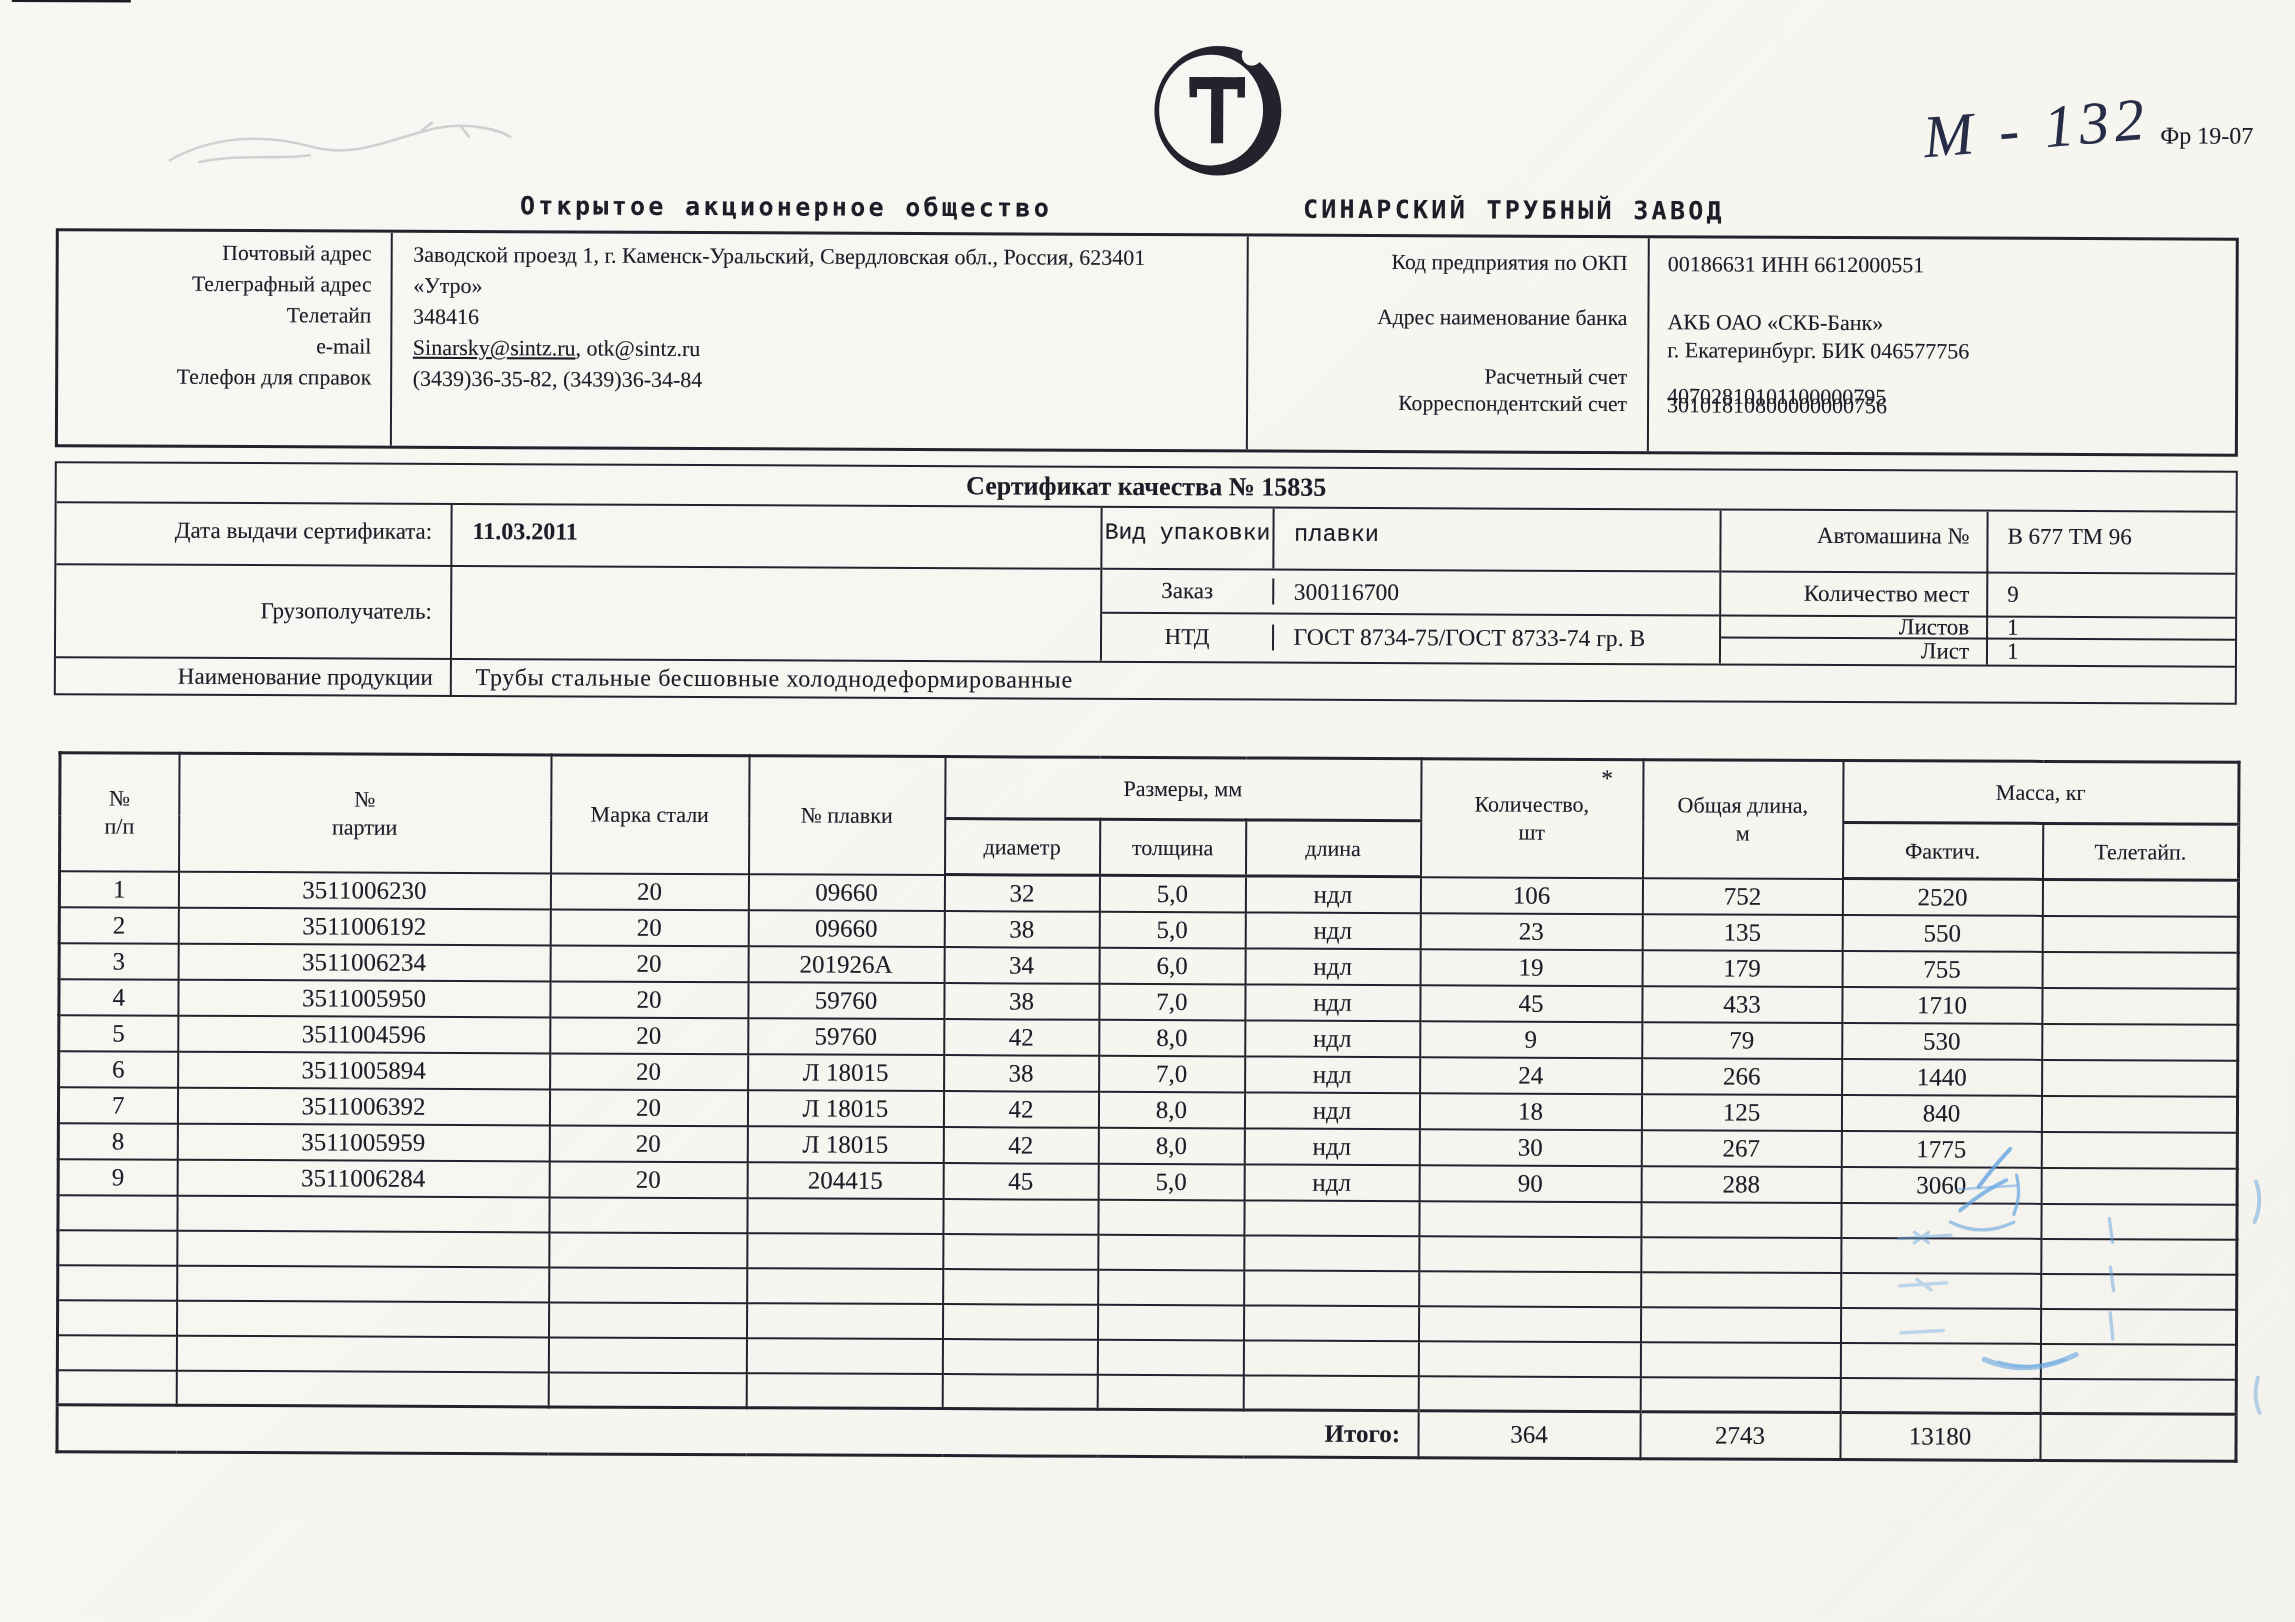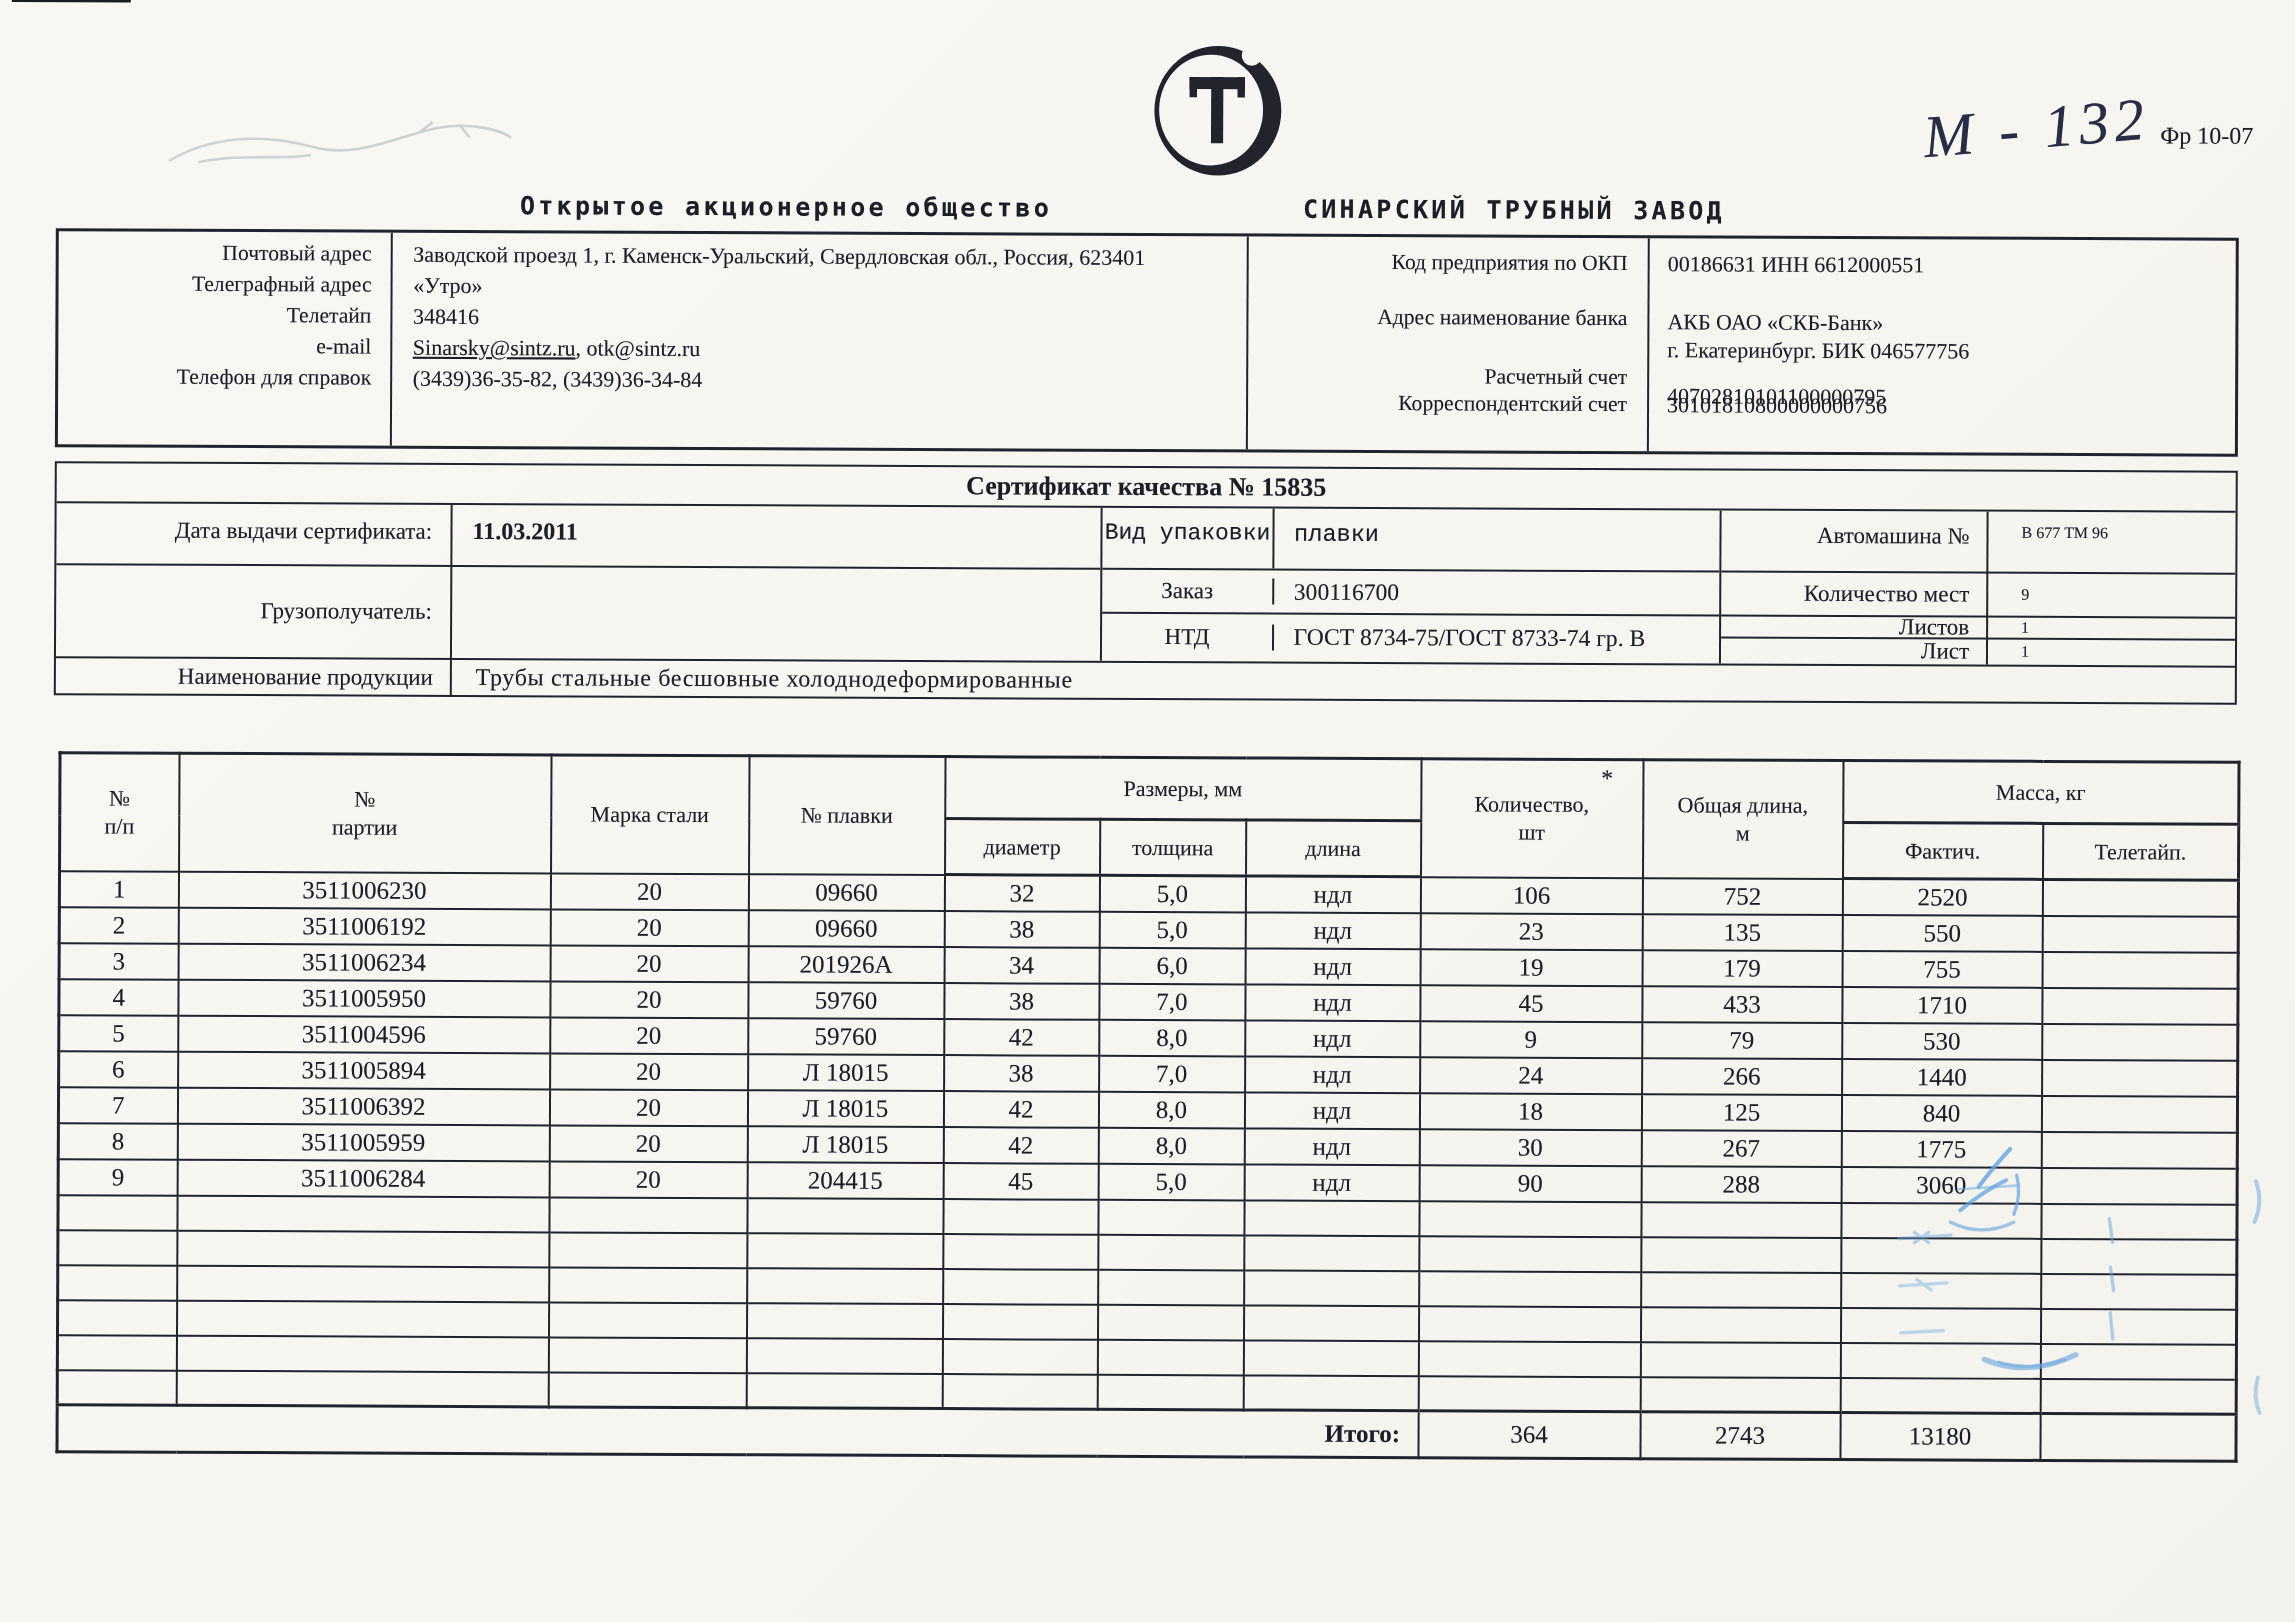--- a/index.html
+++ b/index.html
@@ -42,21 +42,21 @@
   .mid-row .mlbl{width:172px;border-right:2px solid #23232e;text-align:center;box-sizing:border-box;flex:none;}
   .mid-row .mval{padding-left:19.6px;font-size:23.6px;}
   .mid-r1{height:62px;border-bottom:2px solid #23232e;}
   .mid-r1 .mlbl,.mid-r1 .mval{padding-top:11.8px;font-family:Liberation Mono, monospace;}
   .mid-r2{height:44px;border-bottom:2px solid #23232e;align-items:center;}
   .mid-r3{height:45px;align-items:center;}
   .cert-right{position:relative;flex:1;font-size:23px;}
   .cert-right .rline{position:absolute;left:265px;top:0;bottom:0;width:2px;background:#23232e;}
   .r-row{display:flex;box-sizing:border-box;}
   .r-row .rlbl{width:265px;text-align:right;padding-right:17px;box-sizing:border-box;flex:none;}
-  .r-row .rval{padding-left:35px;font-size:16px;}
+  .r-row .rval{padding-left:21px;font-size:23px;}
   .r-r1{height:62px;border-bottom:2px solid #23232e;}
   .r-r1 .rlbl,.r-r1 .rval{padding-top:11.8px;}
   .r-r2{height:44px;border-bottom:2px solid #23232e;align-items:center;}
   .r-r3{height:22px;border-bottom:2px solid #23232e;align-items:center;}
   .r-r4{height:23px;align-items:center;}
   .cert-product{height:37px;border-top:2.6px solid #23232e;display:flex;align-items:center;box-sizing:border-box;}
   .cert-product .lbl{width:394px;text-align:right;padding-right:17px;font-size:23px;box-sizing:border-box;flex:none;}
   .cert-product .plvline{align-self:stretch;width:2px;background:#23232e;flex:none;}
   .cert-product .val{padding-left:23.6px;font-size:24px;letter-spacing:0.7px;}
   
@@ -94,21 +94,21 @@
         <ellipse cx="45" cy="49.5" rx="38.5" ry="41" fill="#f7f6f2"></ellipse>
         <circle cx="75" cy="9" r="7.5" fill="#f7f6f2"></circle>
         <rect x="29" y="25" width="41" height="9" fill="#23232e"></rect>
         <rect x="29" y="25" width="5.5" height="15" fill="#23232e"></rect>
         <rect x="64.5" y="25" width="5.5" height="15" fill="#23232e"></rect>
         <rect x="45" y="25" width="9" height="49" fill="#23232e"></rect>
       </svg>
     </div>
 
     <div class="handwritten ink">М - 132</div>
-    <div class="form-code ink">Фр 10-07</div>
+    <div class="form-code ink">Фр 19-07</div>
 
     <div class="org-title ink">Открытое акционерное общество</div>
     <div class="factory-title ink">СИНАРСКИЙ ТРУБНЫЙ ЗАВОД</div>
 
     <div class="contacts-box">
       <div class="contacts-left">
         <div class="vline"></div>
         <div class="contact-row">
           <div class="contact-label ink">Почтовый адрес</div>
           <div class="contact-value ink">Заводской проезд 1, г. Каменск-Уральский, Свердловская обл., Россия, 623401</div>

